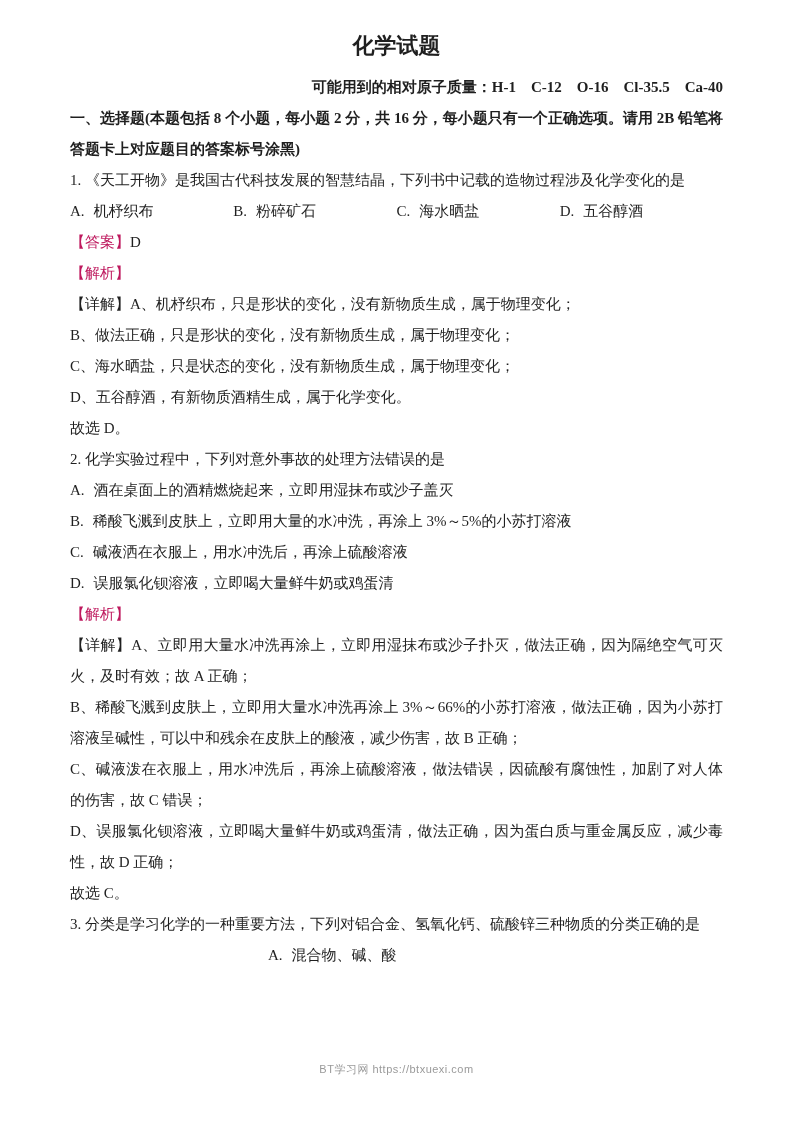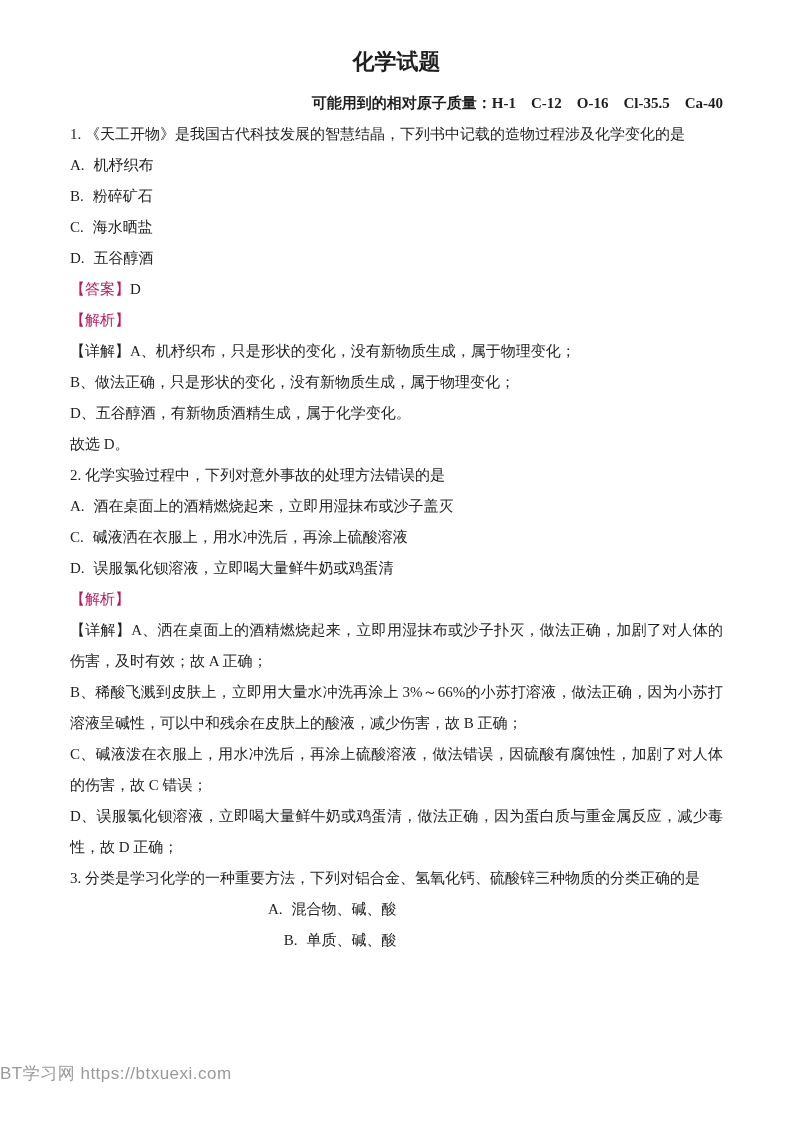--- a/index.html
+++ b/index.html
@@ -9,102 +9,104 @@
   }
   body {
     width: 793px;
     height: 1122px;
     position: relative;
     overflow: hidden;
     font-family: "Liberation Serif", "DejaVu Serif", serif;
     color: #1f1f1f;
   }
   .page {
-    padding: 46px 70px 0 70px;
+    padding: 30px 70px 0 70px;
   }
   .doc-title {
     font-size: 22px;
     font-weight: bold;
     text-align: center;
     margin: 0 0 10px 0;
     line-height: 32px;
   }
   .ln {
     margin: 0;
     font-size: 15px;
     line-height: 31px;
   }
   .bold { font-weight: bold; text-align: right; }
   .just { text-align: justify; }
   .blue { color: #be185d; }
   .opts-row {
     display: flex;
     font-size: 15px;
     line-height: 31px;
-    flex-direction: column;
   }
   .opts-row .opt-q { width: 25%; }
   .opts-row .opt-h { width: 50%; text-align: right; }
   .opt-key { margin-right: 9px; }
   .watermark {
     position: absolute;
     left: 0;
     right: 0;
     top: 1062px;
-    text-align: left;
+    text-align: center;
     font-family: "Liberation Sans", "DejaVu Sans", sans-serif;
-    font-size: 17px;
+    font-size: 11px;
     color: #9a9a9a;
     letter-spacing: 0.5px;
   }
 </style>
 </head>
 <body>
 
 <div class="page">
 
   <h1 class="doc-title">化学试题</h1>
 
   <p class="ln bold">可能用到的相对原子质量：H-1　C-12　O-16　Cl-35.5　Ca-40</p>
 
+  <p class="ln bold just">一、选择题(本题包括 8 个小题，每小题 2 分，共 16 分，每小题只有一个正确选项。请用 2B 铅笔将答题卡上对应题目的答案标号涂黑)</p>
 
   <p class="ln">1. 《天工开物》是我国古代科技发展的智慧结晶，下列书中记载的造物过程涉及化学变化的是</p>
 
   <div class="opts-row">
     <span class="opt-q"><span class="opt-key">A.</span><span>机杼织布</span></span>
     <span class="opt-q"><span class="opt-key">B.</span><span>粉碎矿石</span></span>
     <span class="opt-q"><span class="opt-key">C.</span><span>海水晒盐</span></span>
     <span class="opt-q"><span class="opt-key">D.</span><span>五谷醇酒</span></span>
   </div>
 
   <p class="ln"><span class="blue">【答案】</span><span>D</span></p>
 
   <p class="ln"><span class="blue">【解析】</span></p>
 
   <p class="ln just">【详解】A、机杼织布，只是形状的变化，没有新物质生成，属于物理变化；</p>
   <p class="ln just">B、做法正确，只是形状的变化，没有新物质生成，属于物理变化；</p>
+  <p class="ln just">C、海水晒盐，只是状态的变化，没有新物质生成，属于物理变化；</p>
   <p class="ln just">D、五谷醇酒，有新物质酒精生成，属于化学变化。</p>
   <p class="ln">故选 D。</p>
 
   <p class="ln">2. 化学实验过程中，下列对意外事故的处理方法错误的是</p>
 
   <p class="ln"><span class="opt-key">A.</span><span>酒在桌面上的酒精燃烧起来，立即用湿抹布或沙子盖灭</span></p>
+  <p class="ln"><span class="opt-key">B.</span><span>稀酸飞溅到皮肤上，立即用大量的水冲洗，再涂上 3%～5%的小苏打溶液</span></p>
   <p class="ln"><span class="opt-key">C.</span><span>碱液洒在衣服上，用水冲洗后，再涂上硫酸溶液</span></p>
   <p class="ln"><span class="opt-key">D.</span><span>误服氯化钡溶液，立即喝大量鲜牛奶或鸡蛋清</span></p>
 
 
   <p class="ln"><span class="blue">【解析】</span></p>
 
-  <p class="ln just">【详解】A、洒在桌面上的酒精燃烧起来，立即用湿抹布或沙子扑灭，做法正确，加剧了对人体的伤害，及时有效；故 A 正确；</p>
+  <p class="ln just">【详解】A、立即用大量水冲洗再涂上，立即用湿抹布或沙子扑灭，做法正确，因为隔绝空气可灭火，及时有效；故 A 正确；</p>
   <p class="ln just">B、稀酸飞溅到皮肤上，立即用大量水冲洗再涂上 3%～66%的小苏打溶液，做法正确，因为小苏打溶液呈碱性，可以中和残余在皮肤上的酸液，减少伤害，故 B 正确；</p>
   <p class="ln just">C、碱液泼在衣服上，用水冲洗后，再涂上硫酸溶液，做法错误，因硫酸有腐蚀性，加剧了对人体的伤害，故 C 错误；</p>
   <p class="ln just">D、误服氯化钡溶液，立即喝大量鲜牛奶或鸡蛋清，做法正确，因为蛋白质与重金属反应，减少毒性，故 D 正确；</p>
+  <p class="ln">故选 C。</p>
 
   <p class="ln">3. 分类是学习化学的一种重要方法，下列对铝合金、氢氧化钙、硫酸锌三种物质的分类正确的是</p>
 
   <div class="opts-row">
     <span class="opt-h"><span class="opt-key">A.</span><span>混合物、碱、酸</span></span>
-    <span class="opt-h"><span class="opt-key">B.</span><span>单质、碱、酸</span></span>
   </div>
 
 </div>
 
 <div class="watermark">BT学习网 https://btxuexi.com</div>
 
 </body></html>

